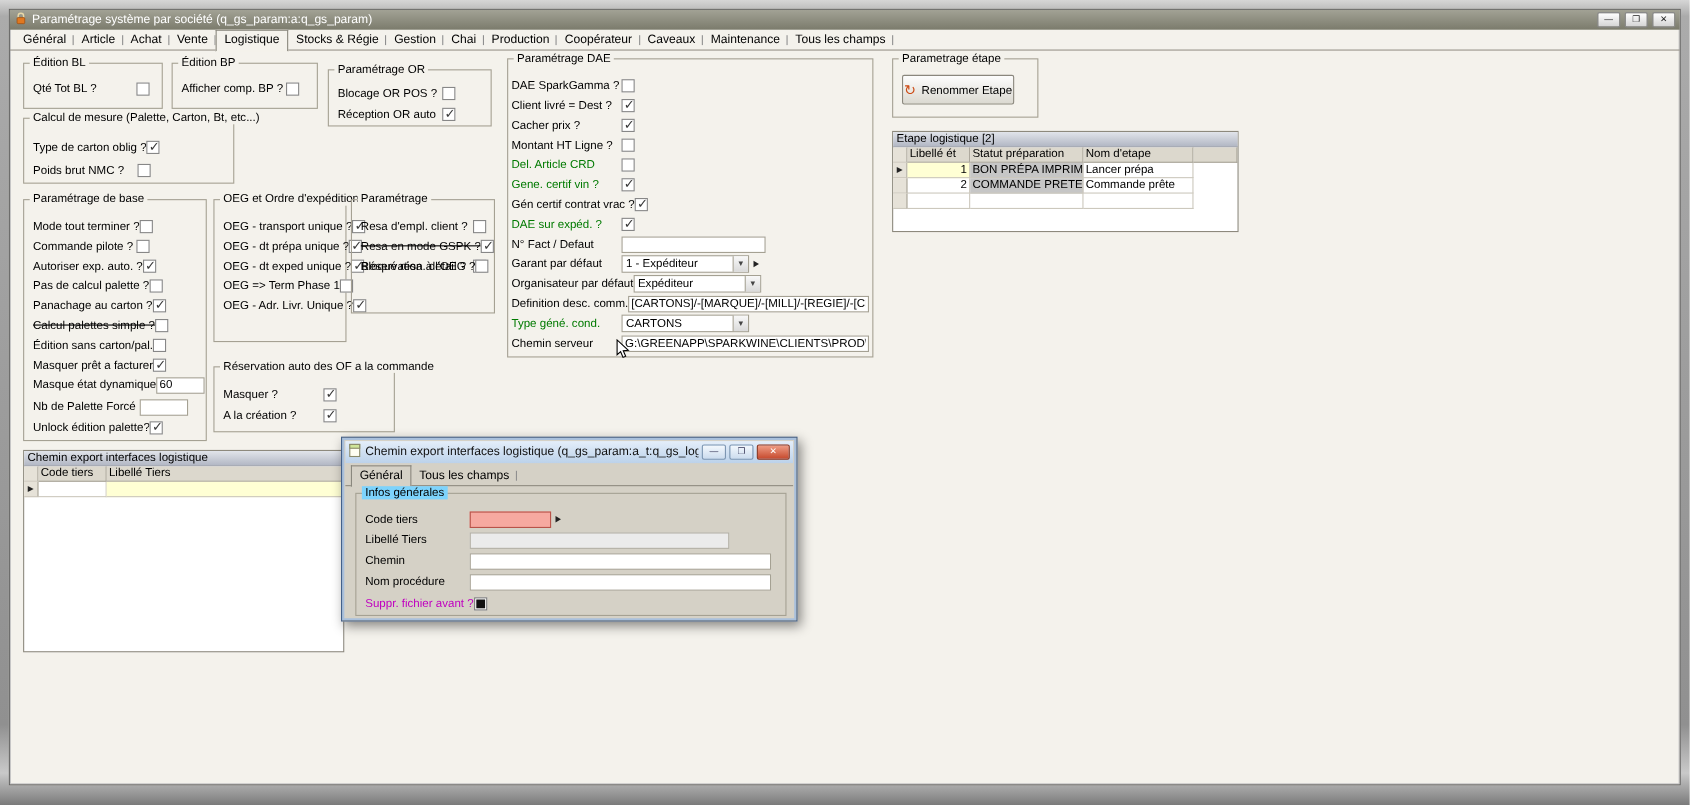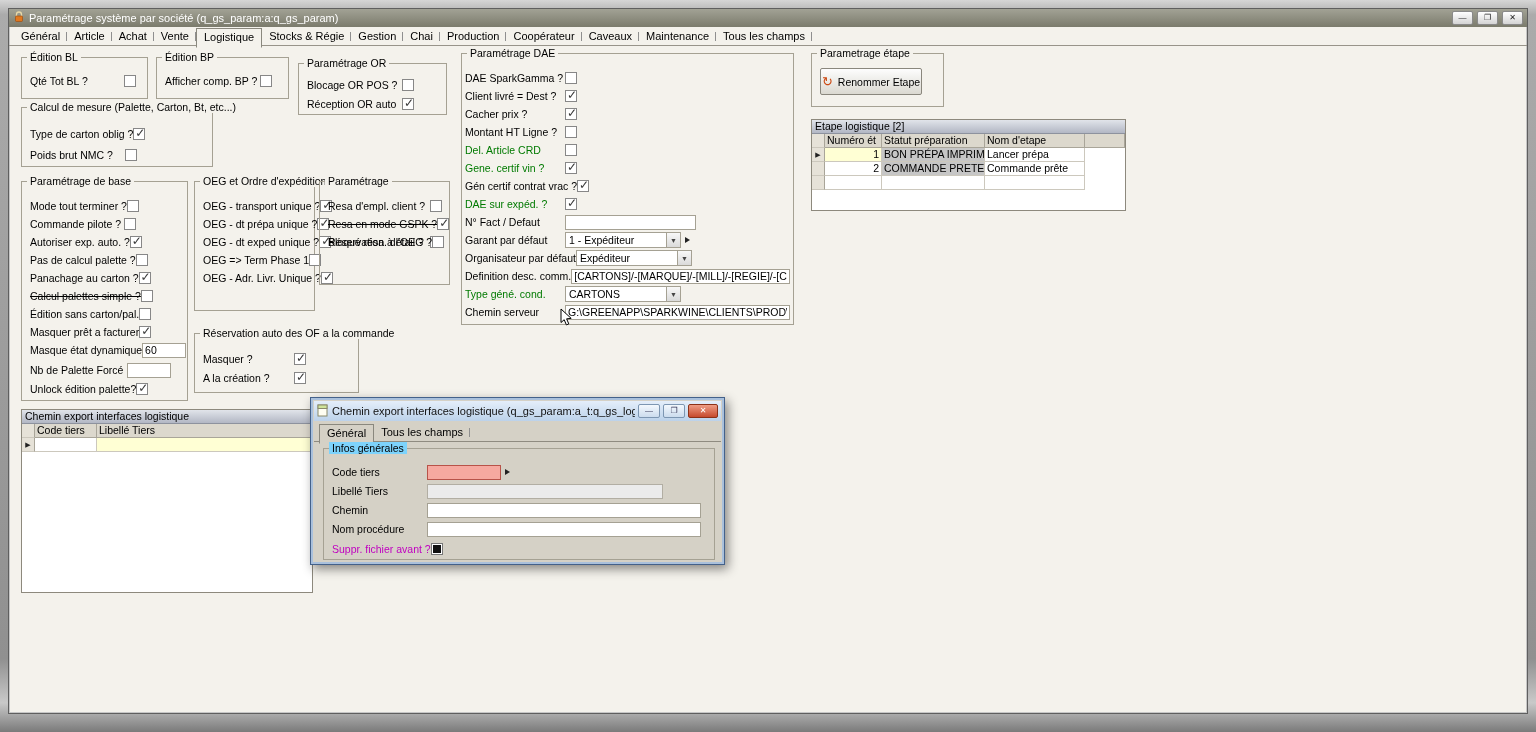--- a/index.html
+++ b/index.html
@@ -3,21 +3,21 @@
 <meta charset="utf-8">
 <style>
 *{box-sizing:border-box;margin:0;padding:0}
 html,body{width:1536px;height:732px}
 body{font-family:"Liberation Sans",sans-serif;font-size:10.5px;color:#000;position:relative;overflow:hidden;
 background:linear-gradient(180deg,#d6d6d6 0%,#ababab 2%,#909090 90%,#c9c9c9 96%,#7a7a7a 100%)}
 .appwin{position:absolute;left:8px;top:8px;width:1520px;height:706px;background:#f4f2ec;border:1px solid #5f5f5f;box-shadow:inset 0 0 0 1px #c6c6c6}
 .titlebar{height:18px;background:linear-gradient(180deg,#a2a295,#7b7b6c);display:flex;align-items:center;padding:0 4px;gap:4px}
 .titlebar .ttl{color:#fff;flex:1;font-size:11px;white-space:nowrap;overflow:hidden}
 .wbtn{width:21px;height:14px;background:linear-gradient(#ffffff,#d4d4d4);border:1px solid #8a8a8a;border-radius:2px;font-size:8px;line-height:12px;text-align:center;color:#222}
-.tabbar{position:relative;height:18px;margin-top:1px;padding-left:5px;border-bottom:1px solid #98948a;display:flex;align-items:flex-start;font-size:11px}
+.tabbar{position:relative;height:18px;margin-top:1px;padding-left:5px;border-bottom:1px solid #98948a;display:flex;align-items:center;font-size:11px}
 .tab{padding:2px 7px 3px;position:relative;white-space:nowrap}
 .tab:not(.active)::after{content:"";position:absolute;right:0;top:4px;height:9px;width:1px;background:#8f8f8f}
 .tab.active{border:1px solid #8a887e;border-bottom-color:#f4f2ec;background:#f4f2ec;margin-bottom:-1px;padding-bottom:4px}
 .content{position:absolute;left:0;top:37px;right:0;bottom:0}
 .grp{position:absolute;border:1px solid #a5a193}
 .gtitle{position:absolute;top:-7px;left:5px;padding:0 3px;background:#f4f2ec;white-space:nowrap}
 .row{position:absolute;left:8px;right:3px;height:16px;display:flex;align-items:center}
 .row .lbl{flex:0 0 auto;min-width:var(--lw,94px);white-space:nowrap}
 .cb{flex:0 0 12px;width:12px;height:12px;background:#fff;border:1px solid #878787;position:relative}
 .cb.checked::after{content:"✓";position:absolute;left:1px;top:-3px;font-size:12px;color:#3a3a3a}
@@ -306,21 +306,21 @@
       <div class="pushbtn" style="left:8px;top:14px;width:102px;height:27px">
         <span class="ricon">↻</span>
         <span>Renommer Etape</span>
       </div>
     </div>
 
     <div class="datatable" style="left:802px;top:73px;width:315px;height:92px">
       <div class="tband">Etape logistique [2]</div>
       <div class="trow">
         <span class="selc hc"></span>
-        <span class="hc" style="flex:0 0 57px">Numéro ét</span>
+        <span class="hc" style="flex:0 0 57px">Libellé ét</span>
         <span class="hc" style="flex:0 0 103px">Statut préparation</span>
         <span class="hc" style="flex:0 0 100px">Nom d'etape</span>
         <span class="hc" style="flex:1"></span>
       </div>
       <div class="trow">
         <span class="selc">▶</span>
         <span class="dc yellow numcell" style="flex:0 0 57px">1</span>
         <span class="dc graycell" style="flex:0 0 103px">BON PRÉPA IMPRIMÉ</span>
         <span class="dc" style="flex:0 0 100px">Lancer prépa</span>
       </div>

